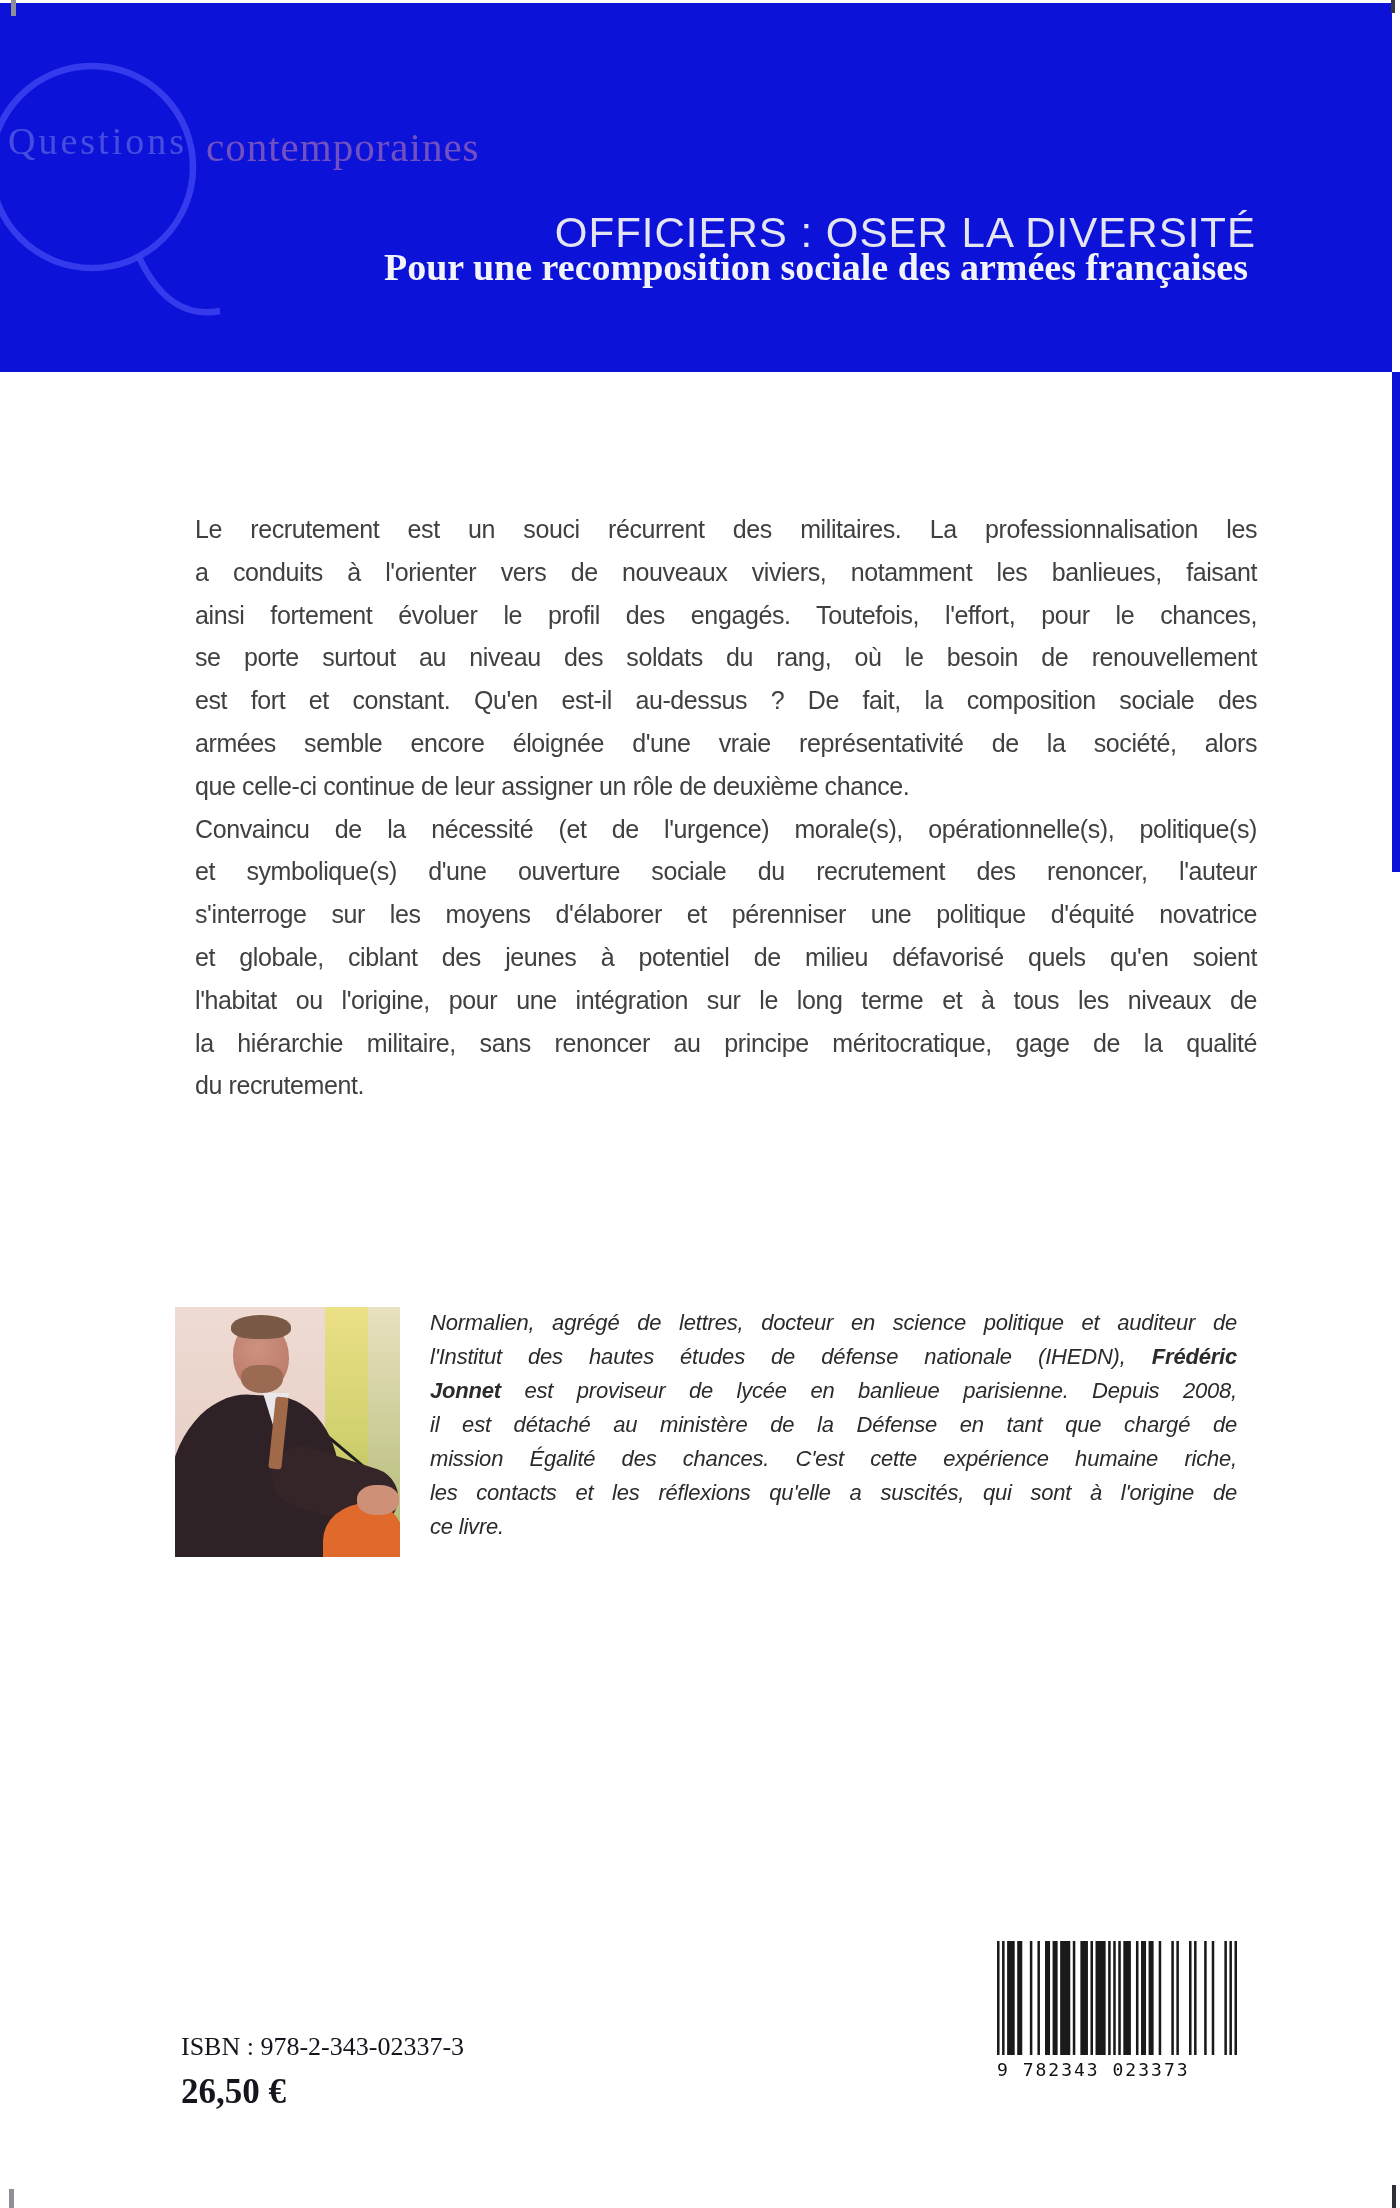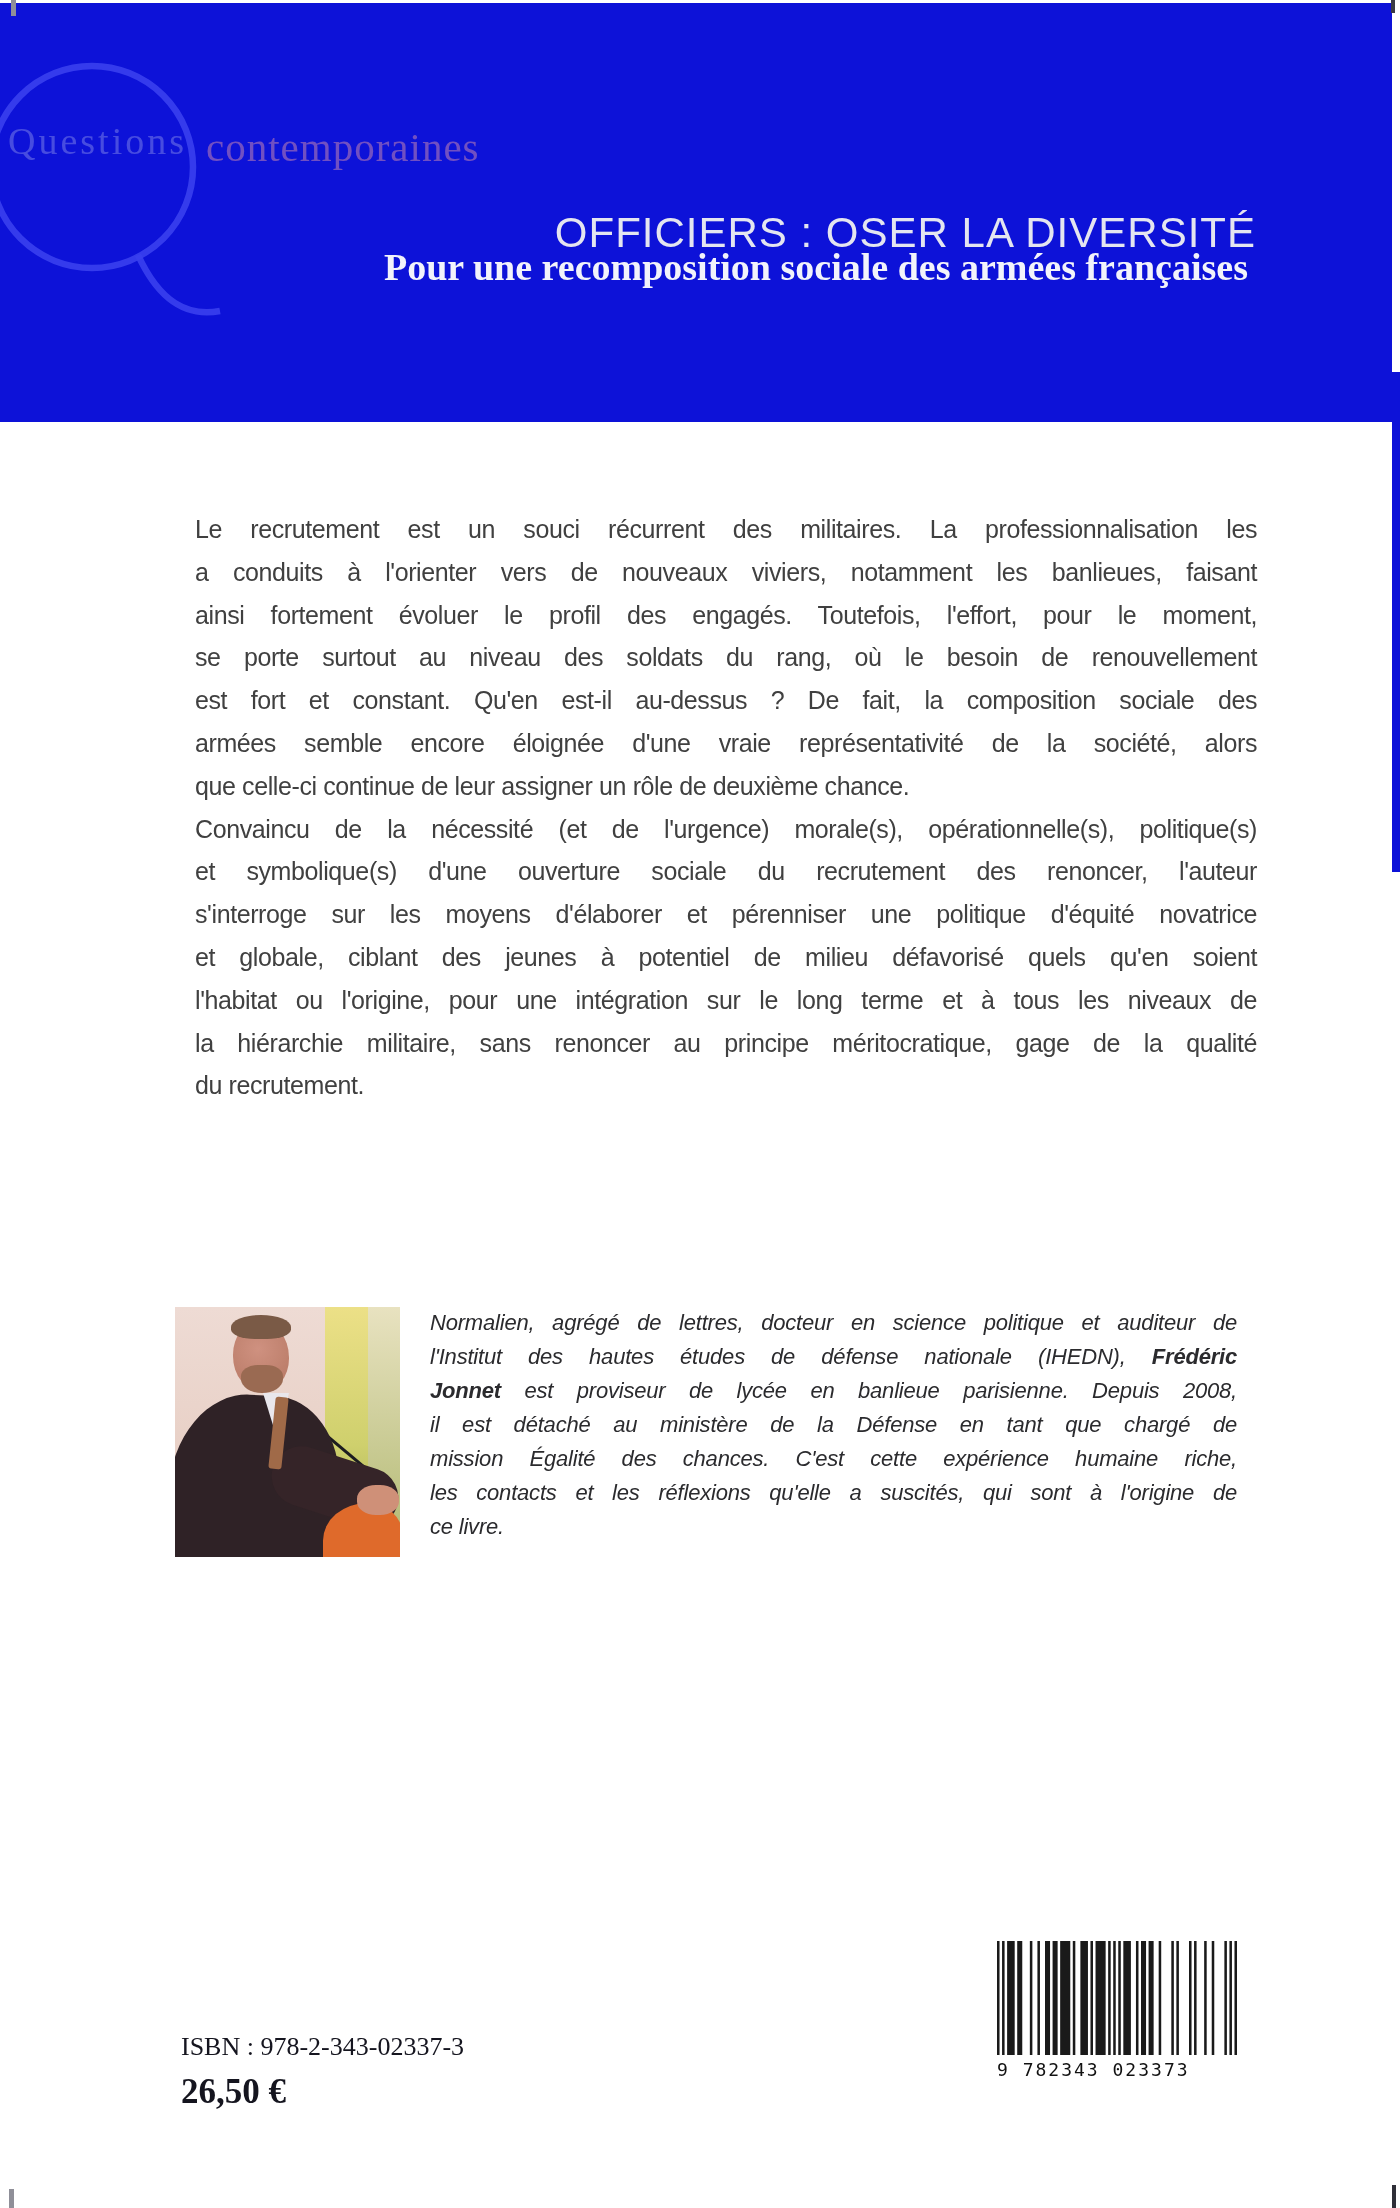--- a/index.html
+++ b/index.html
@@ -1,20 +1,20 @@
 <!DOCTYPE html>
 <html><head>
 <meta charset="utf-8">
 <style>
   html,body{margin:0;padding:0;background:#888;}
   .page{position:relative;width:1400px;height:2208px;background:#ffffff;overflow:hidden;
         font-family:"Liberation Sans",sans-serif;margin:0 auto;}
 
   
-  .banner{position:absolute;left:0;top:3px;width:1392px;height:419px;background:#0d12d8;text-align:right;}
+  .banner{position:absolute;left:0;top:3px;width:1392px;height:369px;background:#0d12d8;text-align:right;}
   .q-logo{position:absolute;left:-12px;top:52px;width:260px;height:300px;}
   .collection-q{position:absolute;left:8px;top:116px;font-family:"Liberation Serif",serif;
      font-size:38px;color:#ccd1f4;opacity:.30;letter-spacing:3px;white-space:nowrap;}
   .collection-c{position:absolute;left:206px;top:120px;font-family:"Liberation Serif",serif;
      font-size:41px;color:#fca5a5;opacity:.42;letter-spacing:1px;white-space:nowrap;}
   .banner-title{position:absolute;right:136px;top:178px;font-weight:300;font-size:42px;
      color:#e4e5f0;letter-spacing:1px;white-space:nowrap;margin-top:28px;}
   .banner-subtitle{position:absolute;right:144px;top:242px;font-family:"Liberation Serif",serif;
      font-weight:700;font-size:38px;color:#f2f3fb;white-space:nowrap;}
   .edge-strip{position:absolute;left:1392px;top:372px;width:8px;height:500px;background:#0d12d8;}
@@ -90,21 +90,21 @@
     <div class="collection-c">contemporaines</div>
     <div class="banner-title">OFFICIERS : OSER LA DIVERSITÉ</div>
     <div class="banner-subtitle">Pour une recomposition sociale des armées françaises</div>
   </div>
   <div class="edge-strip"></div>
 
   <div class="synopsis">
       <div>
         <div class="syn-line">Le recrutement est un souci récurrent des militaires. La professionnalisation les</div>
         <div class="syn-line">a conduits à l'orienter vers de nouveaux viviers, notamment les banlieues, faisant</div>
-        <div class="syn-line">ainsi fortement évoluer le profil des engagés. Toutefois, l'effort, pour le moment,</div>
+        <div class="syn-line">ainsi fortement évoluer le profil des engagés. Toutefois, l'effort, pour le chances,</div>
         <div class="syn-line">se porte surtout au niveau des soldats du rang, où le besoin de renouvellement</div>
         <div class="syn-line">est fort et constant. Qu'en est-il au-dessus ? De fait, la composition sociale des</div>
         <div class="syn-line">armées semble encore éloignée d'une vraie représentativité de la société, alors</div>
         <div class="syn-line last">que celle-ci continue de leur assigner un rôle de deuxième chance.</div>
       </div>
       <div>
         <div class="syn-line">Convaincu de la nécessité (et de l'urgence) morale(s), opérationnelle(s), politique(s)</div>
         <div class="syn-line">et symbolique(s) d'une ouverture sociale du recrutement des renoncer, l'auteur</div>
         <div class="syn-line">s'interroge sur les moyens d'élaborer et pérenniser une politique d'équité novatrice</div>
         <div class="syn-line">et globale, ciblant des jeunes à potentiel de milieu défavorisé quels qu'en soient</div>

